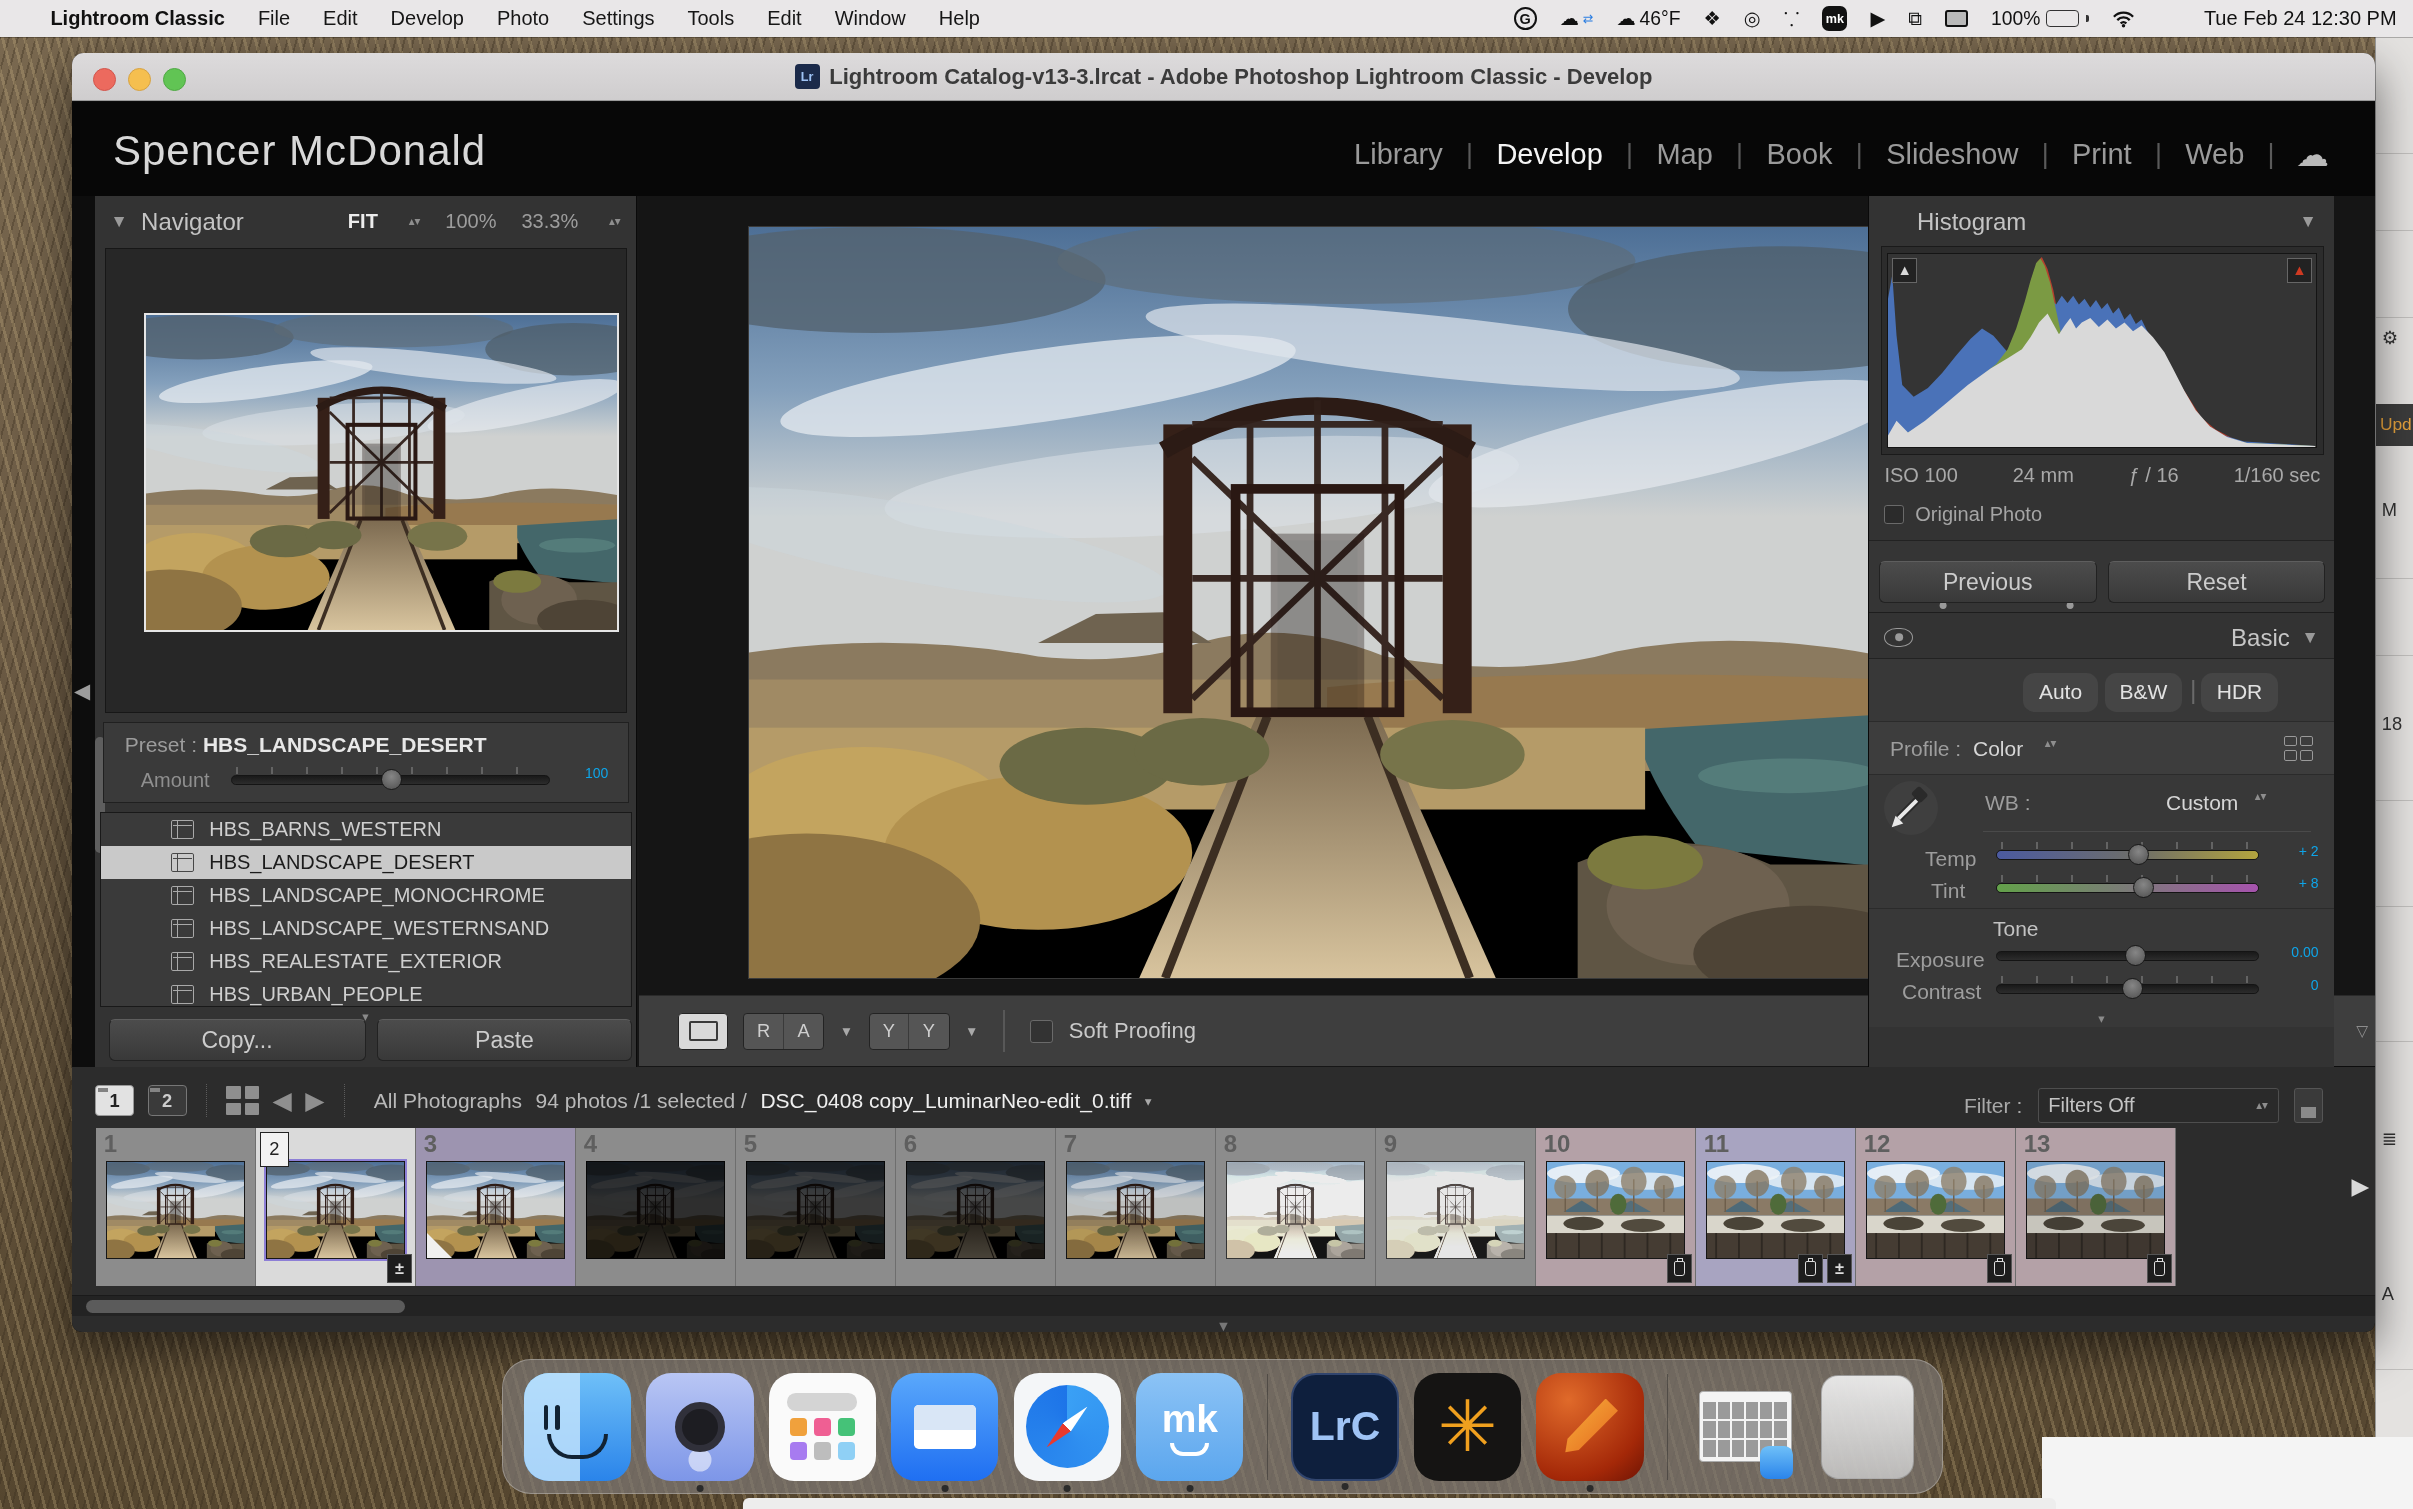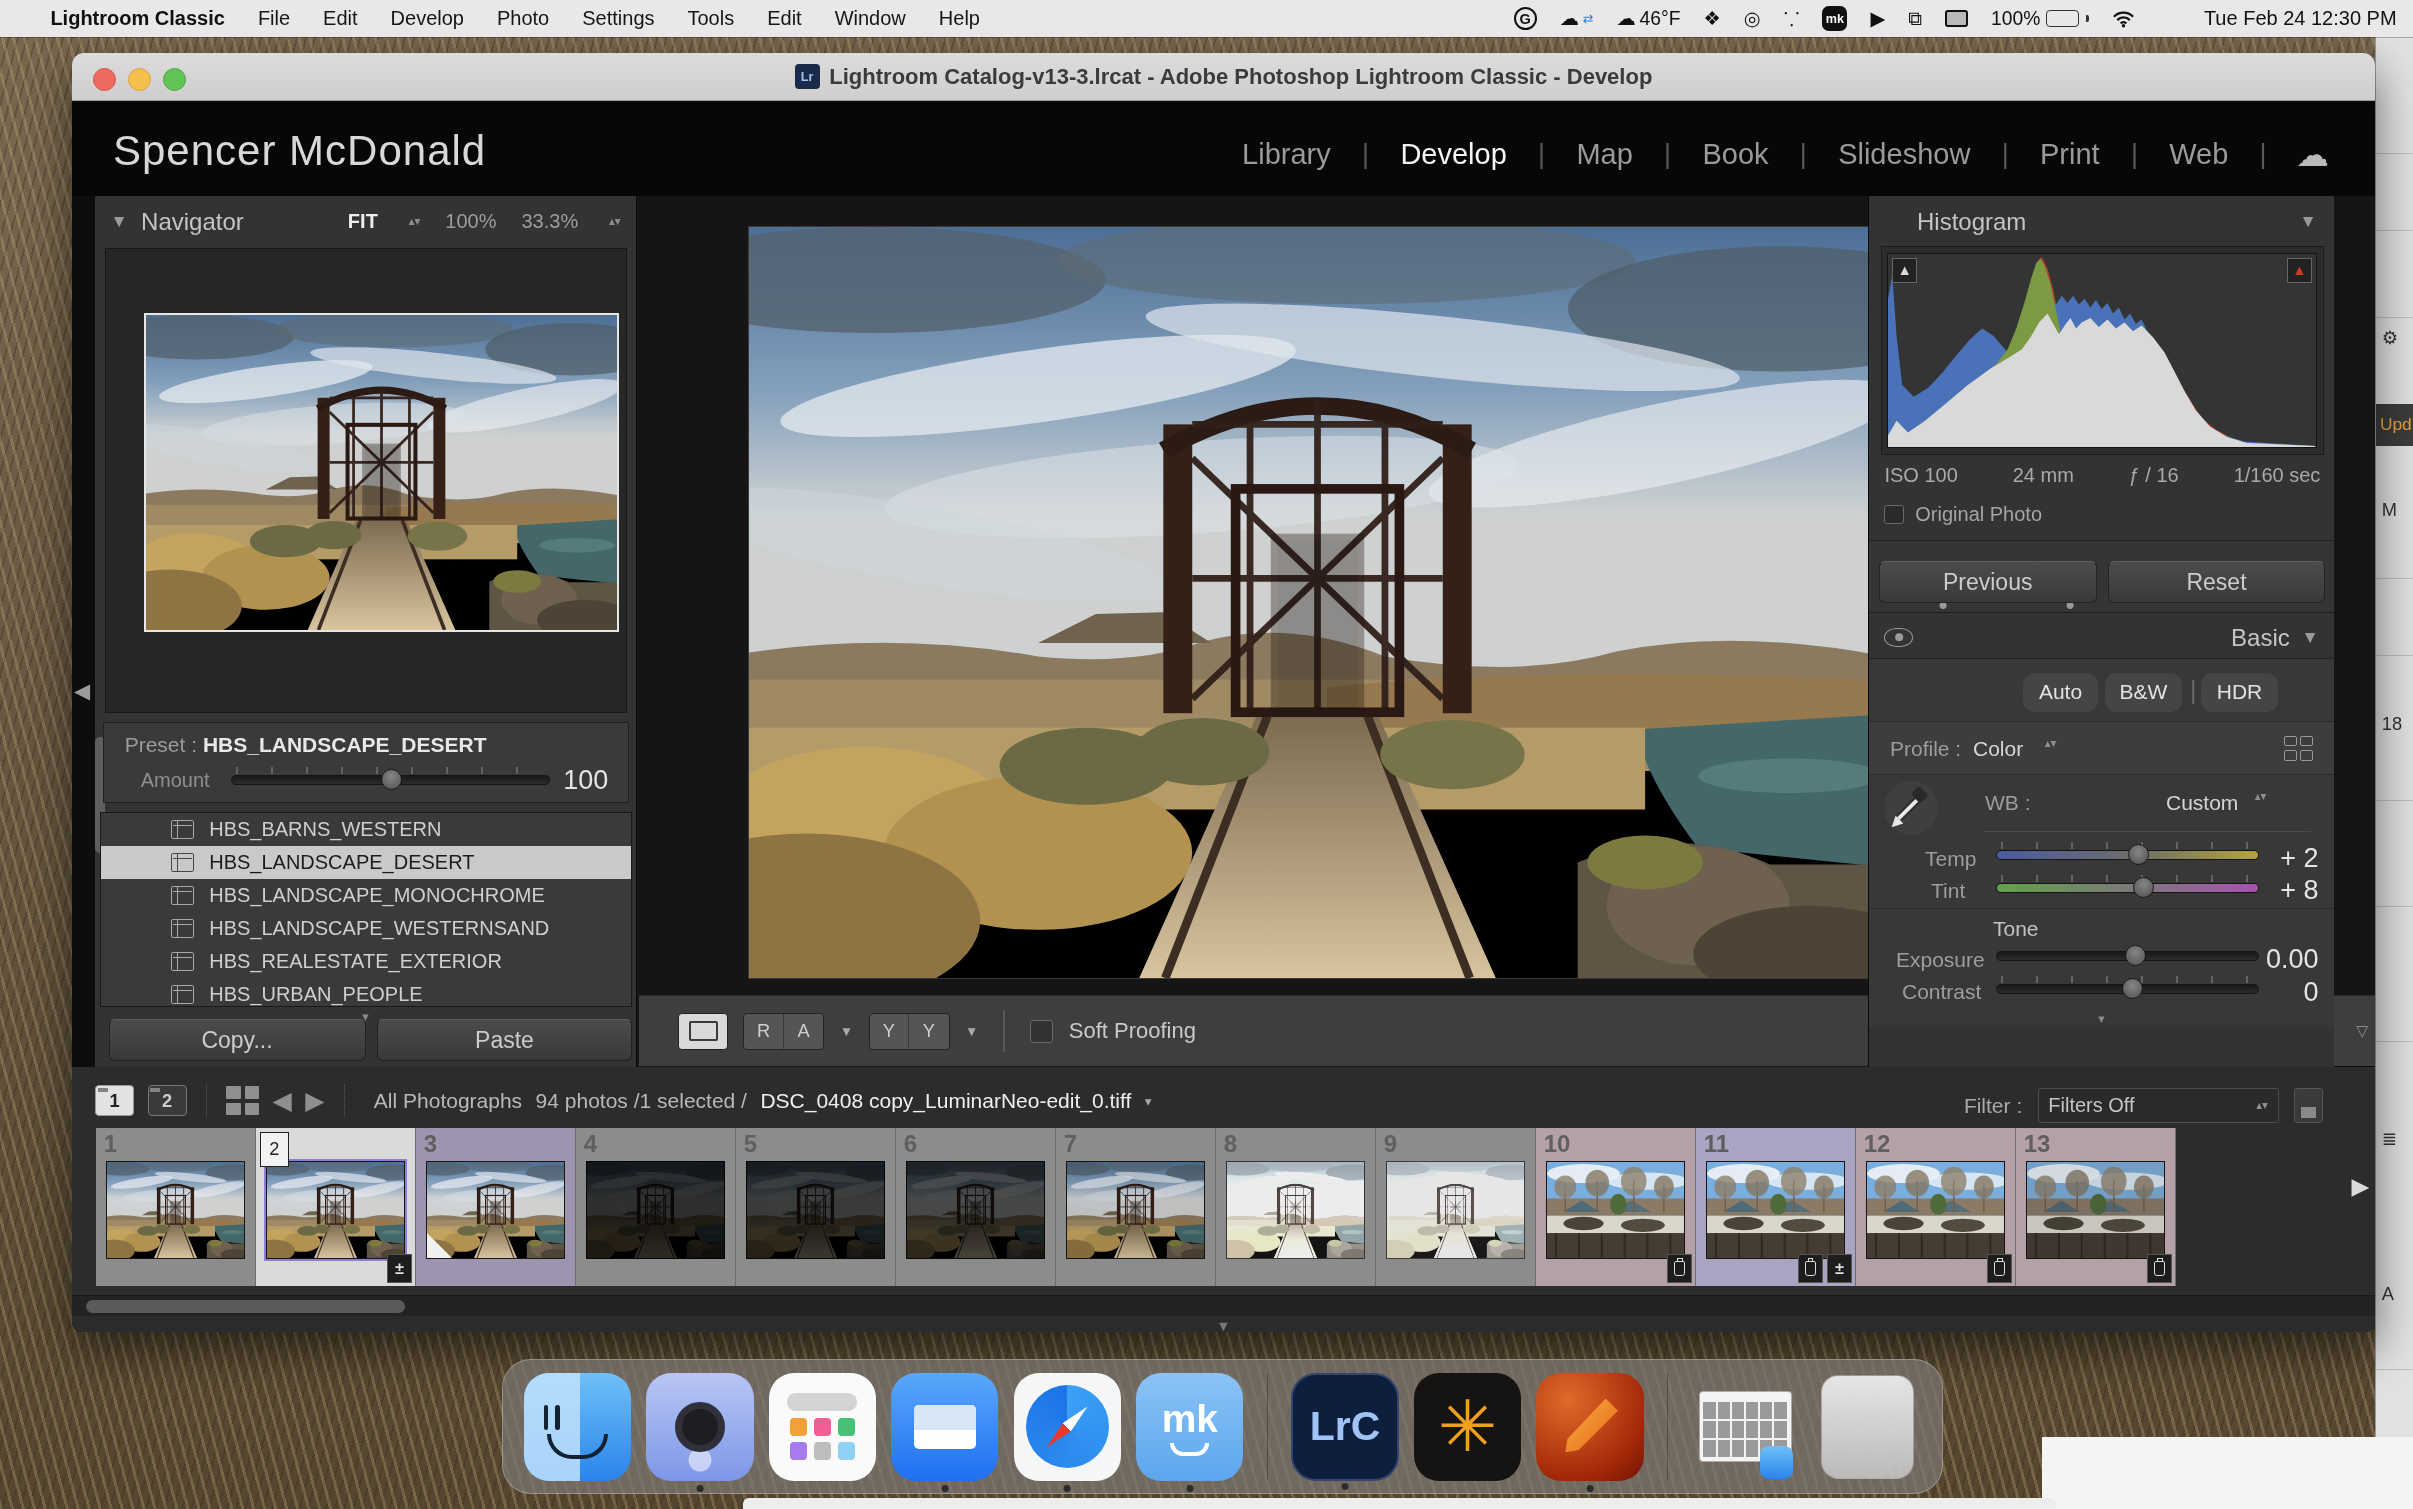--- a/index.html
+++ b/index.html
@@ -40,21 +40,21 @@
   .tl { position:absolute; top:15.4px; width:23px; height:23px; border-radius:50%; }
   .tl.red { left:21px; background:#ec6a5e; border:1px solid #d2554c; }
   .tl.yel { left:56px; background:#f5bf4f; border:1px solid #d6a243; }
   .tl.grn { left:91px; background:#61c454; border:1px solid #4fa944; }
   .tb-title { display:flex; align-items:center; gap:9.7px; font-size:22px; font-weight:bold; color:#3b3b3b; }
   .lr-glyph { width:25px; height:25px; background:#1b2a4a; color:#9fc3f5; font-size:12.6px; font-weight:bold; display:flex; align-items:center; justify-content:center; border-radius:4px; }
 
   
   #identity { left:0; top:49px; width:100%; height:94px; background:#070707; }
   #plate-name { position:absolute; left:41px; top:25px; font-size:42px; font-weight:300; letter-spacing:1px; color:#d8d8d8; }
-  #modules { position:absolute; right:46px; top:33px; display:flex; align-items:center; gap:12px; }
+  #modules { position:absolute; right:46px; top:33px; display:flex; align-items:center; gap:4px; }
   .mod { font-size:29px; color:#9a9a9a; padding:0 19.3px; }
   .mod.active { color:#f4f4f4; }
   .mod-sep { color:#5a5a5a; font-size:27px; }
   .cloudglyph { color:#b9b9b9; font-size:33px; margin-left:17.4px; }
 
   
   #content { left:0; top:143px; width:100%; height:871px; background:#161616; }
   .gutter { background:#0d0d0d; position:absolute; top:0; height:100%; }
   #gutterL { left:0; width:23px; }
   #gutterR { right:0; width:41px; }
@@ -77,21 +77,21 @@
   #nav-photo svg { width:100%; height:100%; display:block; }
 
   
   #preset-box { position:absolute; left:7.7px; top:526px; width:526px; height:81px; background:#3a3a3a; border:1px solid #202020; }
   #preset-line { position:absolute; left:21px; top:9.7px; font-size:21px; color:#9c9c9c; }
   #preset-line b { color:#e8e8e8; font-weight:bold; }
   .amt-label { position:absolute; left:37px; top:46px; font-size:20px; color:#8f8f8f; }
   .slider { position:absolute; height:9.7px; border-radius:4.8px; background:linear-gradient(#191919,#2c2c2c); border:1px solid #141414; }
   .ticks { position:absolute; left:3.9px; right:3.9px; top:-8.7px; height:6.8px; background-image:repeating-linear-gradient(90deg,#636363 0 1.9px, rgba(0,0,0,0) 1.9px 35px); }
   .sthumb { position:absolute; top:-6.8px; width:21px; height:21px; background:radial-gradient(circle at 50% 35%, #868686, #4f4f4f); border:1.9px solid #1a1a1a; border-radius:50% 50% 50% 50%; }
-  .sval { position:absolute; font-size:27px; color:#e5e5e5;margin-left:16px; }
+  .sval { position:absolute; font-size:14px; color:#0ea5e9;margin-left:16px; }
 
   
   #preset-list { position:absolute; left:4.8px; top:616px; width:532px; height:195px; background:#3a3a3a; border:1px solid #191919; overflow:hidden; }
   .prow { height:33px; display:flex; align-items:center; padding-left:70px; gap:15.4px; font-size:20px; color:#cfcfcf; }
   .prow.sel { background:#c9c9c9; color:#1c1c1c; }
   .picon { width:23px; height:18.3px; border:1.9px solid currentColor; border-radius:1.9px; position:relative; opacity:.75; }
   .picon::before { content:""; position:absolute; left:1px; right:1px; top:3.9px; border-top:1.9px solid currentColor; }
   .picon::after { content:""; position:absolute; left:4.8px; top:0; bottom:0; border-left:1.9px solid currentColor; }
 
   .lrbtn { background:linear-gradient(#4c4c4c,#393939); border:1px solid #222; border-top-color:#5e5e5e; border-radius:5.8px; color:#cccccc; font-size:23px; display:flex; align-items:center; justify-content:center; }

